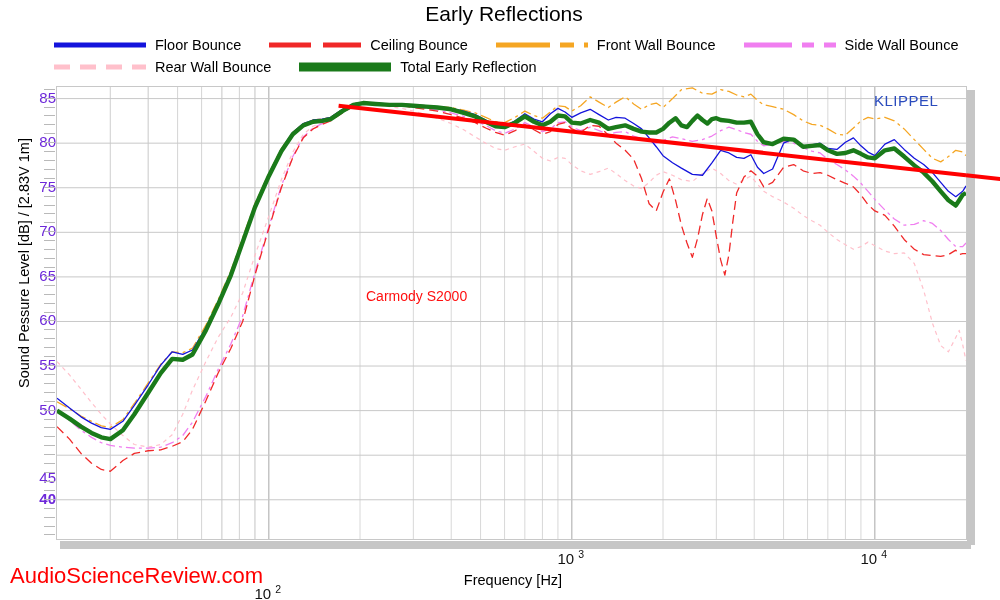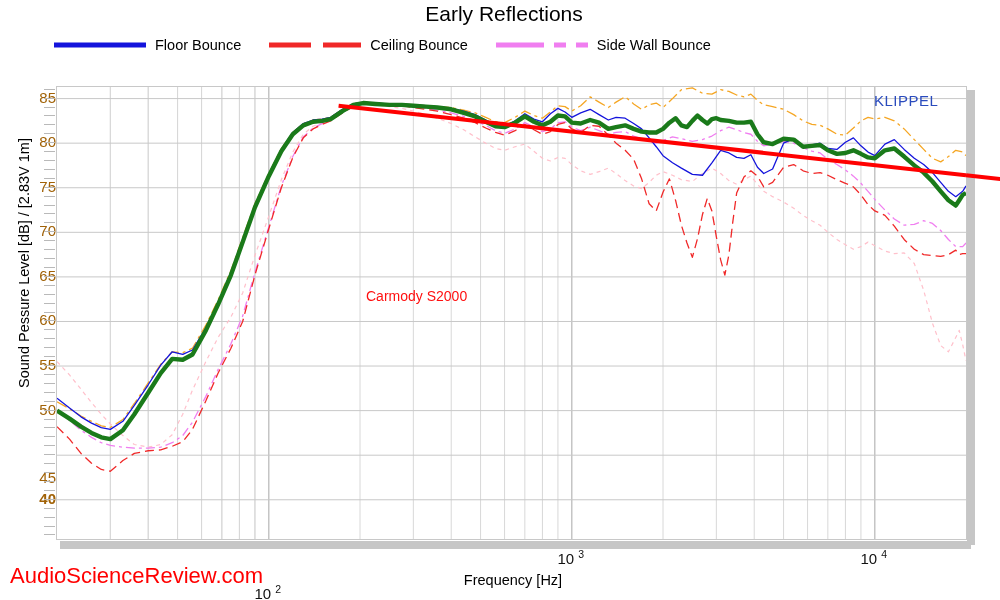--- a/index.html
+++ b/index.html
@@ -86,21 +86,21 @@
     width: 8px; height: 455px;
     background: #c6c6c6;
   }
   
   .ytick-label {
     position: absolute;
     right: 0;
     width: 44px;
     text-align: right;
     font-size: 15px;
-    color: #a16207;
+    color: #6d28d9;
     transform: translateY(-9px);
   }
   .ytick-minor {
     position: absolute;
     left: 44px;
     width: 11px;
     height: 0;
     border-top: 1px solid #b9b9b9;
   }
   .xtick-label {
@@ -170,23 +170,43 @@
         <span class="legend-label">Floor Bounce</span>
       </div>
       <div class="legend-item">
         <svg class="legend-swatch" viewBox="0 0 96 14">
             <line x1="2" y1="7" x2="94" y2="7" stroke="#f02828" stroke-width="5" stroke-dasharray="42,12"></line>
           </svg>
         <span class="legend-label">Ceiling Bounce</span>
       </div>
       <div class="legend-item">
         <svg class="legend-swatch" viewBox="0 0 96 14">
+            <line x1="2" y1="7" x2="94" y2="7" stroke="#f5a623" stroke-width="5" stroke-dasharray="54,10,14,10"></line>
+          </svg>
+        <span class="legend-label">Front Wall Bounce</span>
+      </div>
+      <div class="legend-item">
+        <svg class="legend-swatch" viewBox="0 0 96 14">
             <line x1="2" y1="7" x2="94" y2="7" stroke="#f07ef0" stroke-width="5" stroke-dasharray="48,10,12,10,12"></line>
           </svg>
         <span class="legend-label">Side Wall Bounce</span>
+      </div>
+    </div>
+    <div class="legend-row">
+      <div class="legend-item">
+        <svg class="legend-swatch" viewBox="0 0 96 14">
+            <line x1="2" y1="7" x2="94" y2="7" stroke="#ffc0cb" stroke-width="5" stroke-dasharray="16,10"></line>
+          </svg>
+        <span class="legend-label">Rear Wall Bounce</span>
+      </div>
+      <div class="legend-item">
+        <svg class="legend-swatch" viewBox="0 0 96 14">
+            <line x1="2" y1="7" x2="94" y2="7" stroke="#1a7a1a" stroke-width="9"></line>
+          </svg>
+        <span class="legend-label">Total Early Reflection</span>
       </div>
     </div>
   </div>
 
   <div class="axis-shadow-b"></div>
   <div class="axis-shadow-r"></div>
 
   <div class="plot-frame">
     <div class="plot-clip">
       <svg id="plot-svg" width="909" height="452" viewBox="0 0 909 452" preserveAspectRatio="none" style="display:block;">

